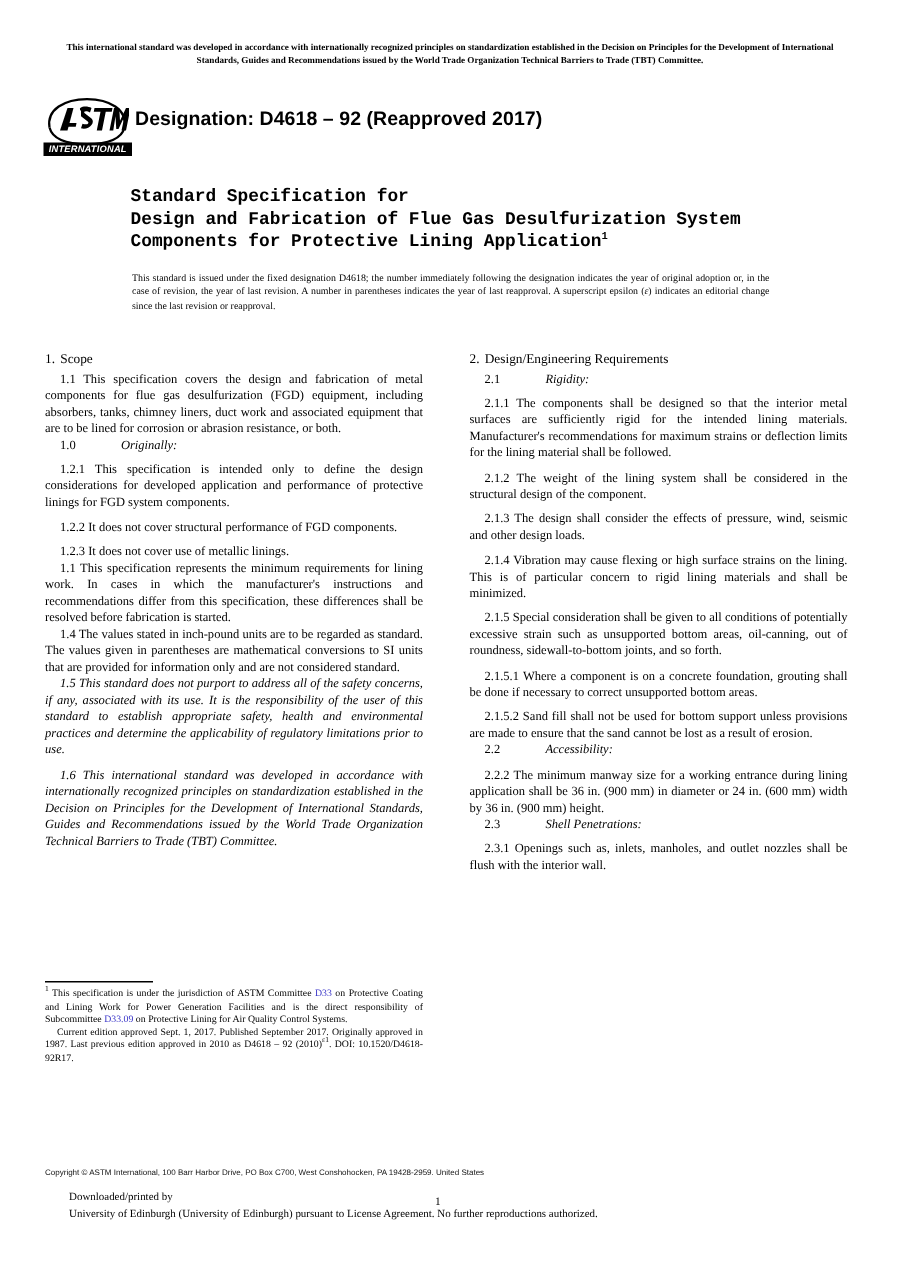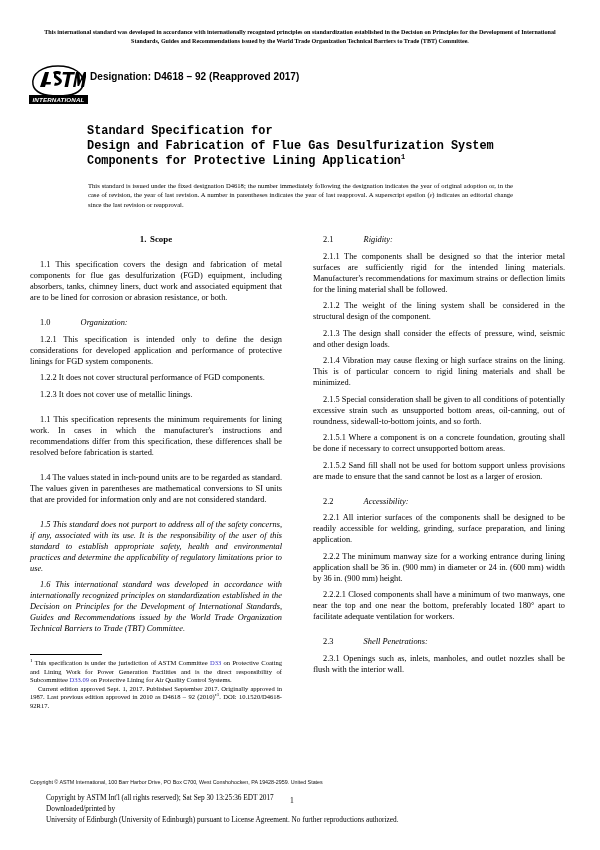--- a/index.html
+++ b/index.html
@@ -74,21 +74,21 @@
     text-align: center;
     line-height: 9px;
     box-sizing: border-box;
   }
   .designation {
     position: absolute;
     left: 62px;
     top: 7px;
     font-family: "Liberation Sans", sans-serif;
     font-weight: bold;
-    font-size: 10px;
+    font-size: 13px;
     letter-spacing: 0.05px;
     text-align: center;
   }
 
   
   .title-block {
     position: absolute;
     left: 87px;
     top: 124px;
     width: 460px;
@@ -123,33 +123,33 @@
     width: 252px;
     font-size: 8.35px;
     line-height: 11.0px;
     text-align: justify;
     font-family: "Liberation Serif", serif;
   }
   .col-left  { left: 30px; }
   .col-right { left: 313px; }
 
   .sec-head {
-    font-weight: bold;
+    font-weight: normal;
     font-size: 8.9px;
     margin: 0 0 1.5px 0;
-    text-align: center;
+    text-align: left;
   }
   .sec-head .num { margin-right: 3.5px; }
 
   p.para {
     margin: 0;
     text-indent: 10px;
     text-align: justify;
   }
-  p.para.gap { margin-top: 14px; }
+  p.para.gap { margin-top: 0; }
   p.para.gap-sm { margin-top: 5.5px; }
   .it { font-style: italic; padding-left: 26px; }
   p.para.all-it { font-style: italic; }
 
   
   .footnote {
     position: absolute;
     left: 30px;
     top: 654px;
     width: 252px;
@@ -240,63 +240,63 @@
     <span>This standard is issued under the fixed designation D4618; the number immediately following the designation indicates the year of original adoption or, in the case of revision, the year of last revision. A number in parentheses indicates the year of last reapproval. A superscript epsilon (</span><span class="eps">ε</span><span>) indicates an editorial change since the last revision or reapproval.</span>
   </div>
 
   <div class="col col-left">
     <div class="sec-head">
       <span class="num">1.</span><span>Scope</span>
     </div>
 
     <p class="para gap">1.1  This specification covers the design and fabrication of metal components for flue gas desulfurization (FGD) equipment, including absorbers, tanks, chimney liners, duct work and associated equipment that are to be lined for corrosion or abrasion resistance, or both.</p>
 
-    <p class="para gap"><span>1.0</span>&nbsp; <span class="it">Organization:</span></p>
+    <p class="para gap"><span>1.0</span>&nbsp; <span class="it">Originally:</span></p>
 
     <p class="para gap-sm">1.2.1  This specification is intended only to define the design considerations for developed application and performance of protective linings for FGD system components.</p>
     <p class="para gap-sm">1.2.2  It does not cover structural performance of FGD components.</p>
     <p class="para gap-sm">1.2.3  It does not cover use of metallic linings.</p>
     <p class="para gap">1.1  This specification represents the minimum requirements for lining work. In cases in which the manufacturer's instructions and recommendations differ from this specification, these differences shall be resolved before fabrication is started.</p>
     <p class="para gap">1.4  The values stated in inch-pound units are to be regarded as standard. The values given in parentheses are mathematical conversions to SI units that are provided for information only and are not considered standard.</p>
     <p class="para gap all-it">1.5 This standard does not purport to address all of the safety concerns, if any, associated with its use. It is the responsibility of the user of this standard to establish appropriate safety, health and environmental practices and determine the applicability of regulatory limitations prior to use.</p>
     <p class="para gap-sm all-it">1.6 This international standard was developed in accordance with internationally recognized principles on standardization established in the Decision on Principles for the Development of International Standards, Guides and Recommendations issued by the World Trade Organization Technical Barriers to Trade (TBT) Committee.</p>
   </div>
 
   <div class="col col-right">
+    <div class="sec-head">
+      <span class="num">2.</span><span>Design/Engineering Requirements</span>
+    </div>
 
     <p class="para"><span>2.1</span>&nbsp; <span class="it">Rigidity:</span></p>
 
     <p class="para gap-sm">2.1.1  The components shall be designed so that the interior metal surfaces are sufficiently rigid for the intended lining materials. Manufacturer's recommendations for maximum strains or deflection limits for the lining material shall be followed.</p>
     <p class="para gap-sm">2.1.2  The weight of the lining system shall be considered in the structural design of the component.</p>
     <p class="para gap-sm">2.1.3  The design shall consider the effects of pressure, wind, seismic and other design loads.</p>
     <p class="para gap-sm">2.1.4  Vibration may cause flexing or high surface strains on the lining. This is of particular concern to rigid lining materials and shall be minimized.</p>
     <p class="para gap-sm">2.1.5  Special consideration shall be given to all conditions of potentially excessive strain such as unsupported bottom areas, oil-canning, out of roundness, sidewall-to-bottom joints, and so forth.</p>
     <p class="para gap-sm">2.1.5.1  Where a component is on a concrete foundation, grouting shall be done if necessary to correct unsupported bottom areas.</p>
-    <p class="para gap-sm">2.1.5.2  Sand fill shall not be used for bottom support unless provisions are made to ensure that the sand cannot be lost as a larger of erosion.</p>
+    <p class="para gap-sm">2.1.5.2  Sand fill shall not be used for bottom support unless provisions are made to ensure that the sand cannot be lost as a result of erosion.</p>
 
     <p class="para gap"><span>2.2</span>&nbsp; <span class="it">Accessibility:</span></p>
 
-    <p class="para gap-sm">2.2.1  All interior surfaces of the components shall be designed to be readily accessible for welding, grinding, surface preparation, and lining application.</p>
     <p class="para gap-sm">2.2.2  The minimum manway size for a working entrance during lining application shall be 36 in. (900 mm) in diameter or 24 in. (600 mm) width by 36 in. (900 mm) height.</p>
-    <p class="para gap-sm">2.2.2.1  Closed components shall have a minimum of two manways, one near the top and one near the bottom, preferably located 180° apart to facilitate adequate ventilation for workers.</p>
 
     <p class="para gap"><span>2.3</span>&nbsp; <span class="it">Shell Penetrations:</span></p>
 
     <p class="para gap-sm">2.3.1  Openings such as, inlets, manholes, and outlet nozzles shall be flush with the interior wall.</p>
   </div>
 
   <div class="footnote">
     <div class="rule"></div>
     <p class="first"><sup>1</sup><span> This specification is under the jurisdiction of ASTM Committee </span><span class="lnk">D33</span><span> on Protective Coating and Lining Work for Power Generation Facilities and is the direct responsibility of Subcommittee </span><span class="lnk">D33.09</span><span> on Protective Lining for Air Quality Control Systems.</span></p>
     <p><span>Current edition approved Sept. 1, 2017. Published September 2017. Originally approved in 1987. Last previous edition approved in 2010 as D4618 – 92 (2010)</span><sup>ε1</sup><span>.</span> <span>DOI: 10.1520/D4618-92R17.</span></p>
   </div>
 
   <div class="copyright-line">Copyright © ASTM International, 100 Barr Harbor Drive, PO Box C700, West Conshohocken, PA 19428-2959. United States</div>
 
   <div class="license">
-    <div>Copyright by ASTM Int'l (all rights reserved); Sat Sep 30 13:25:36 EDT 2017</div>
     <div>Downloaded/printed by</div>
     <div>University of Edinburgh (University of Edinburgh) pursuant to License Agreement. No further reproductions authorized.</div>
   </div>
 
   <div class="page-num">1</div>
 
 </div>
 
 </body></html>

